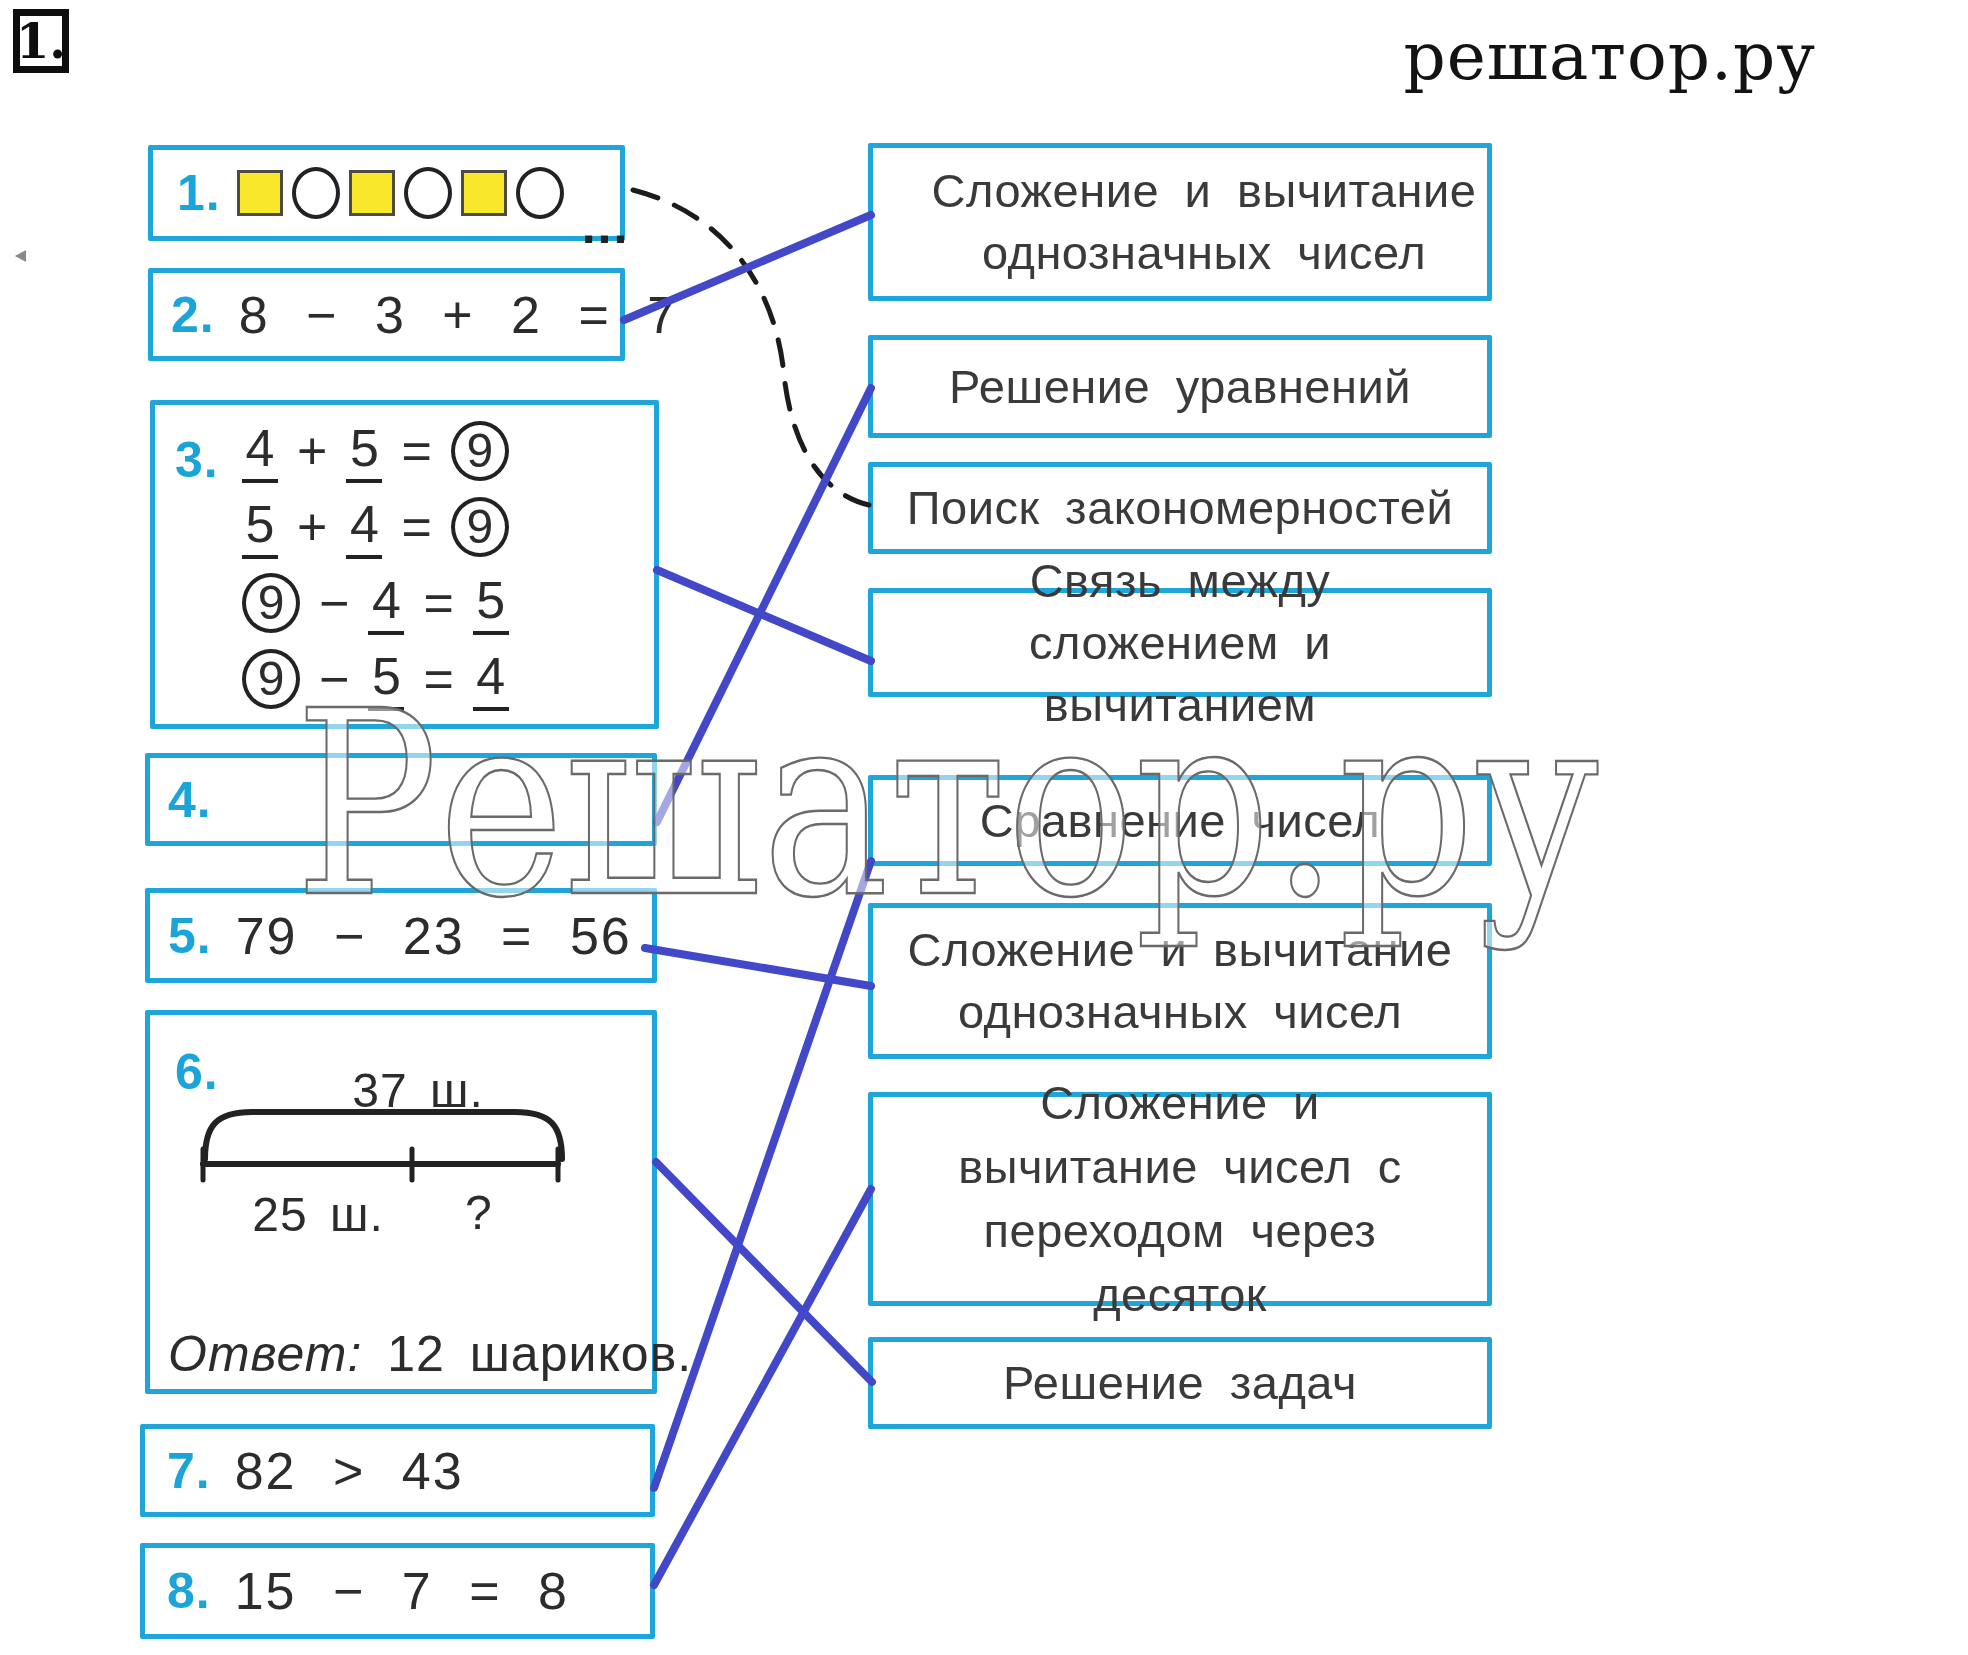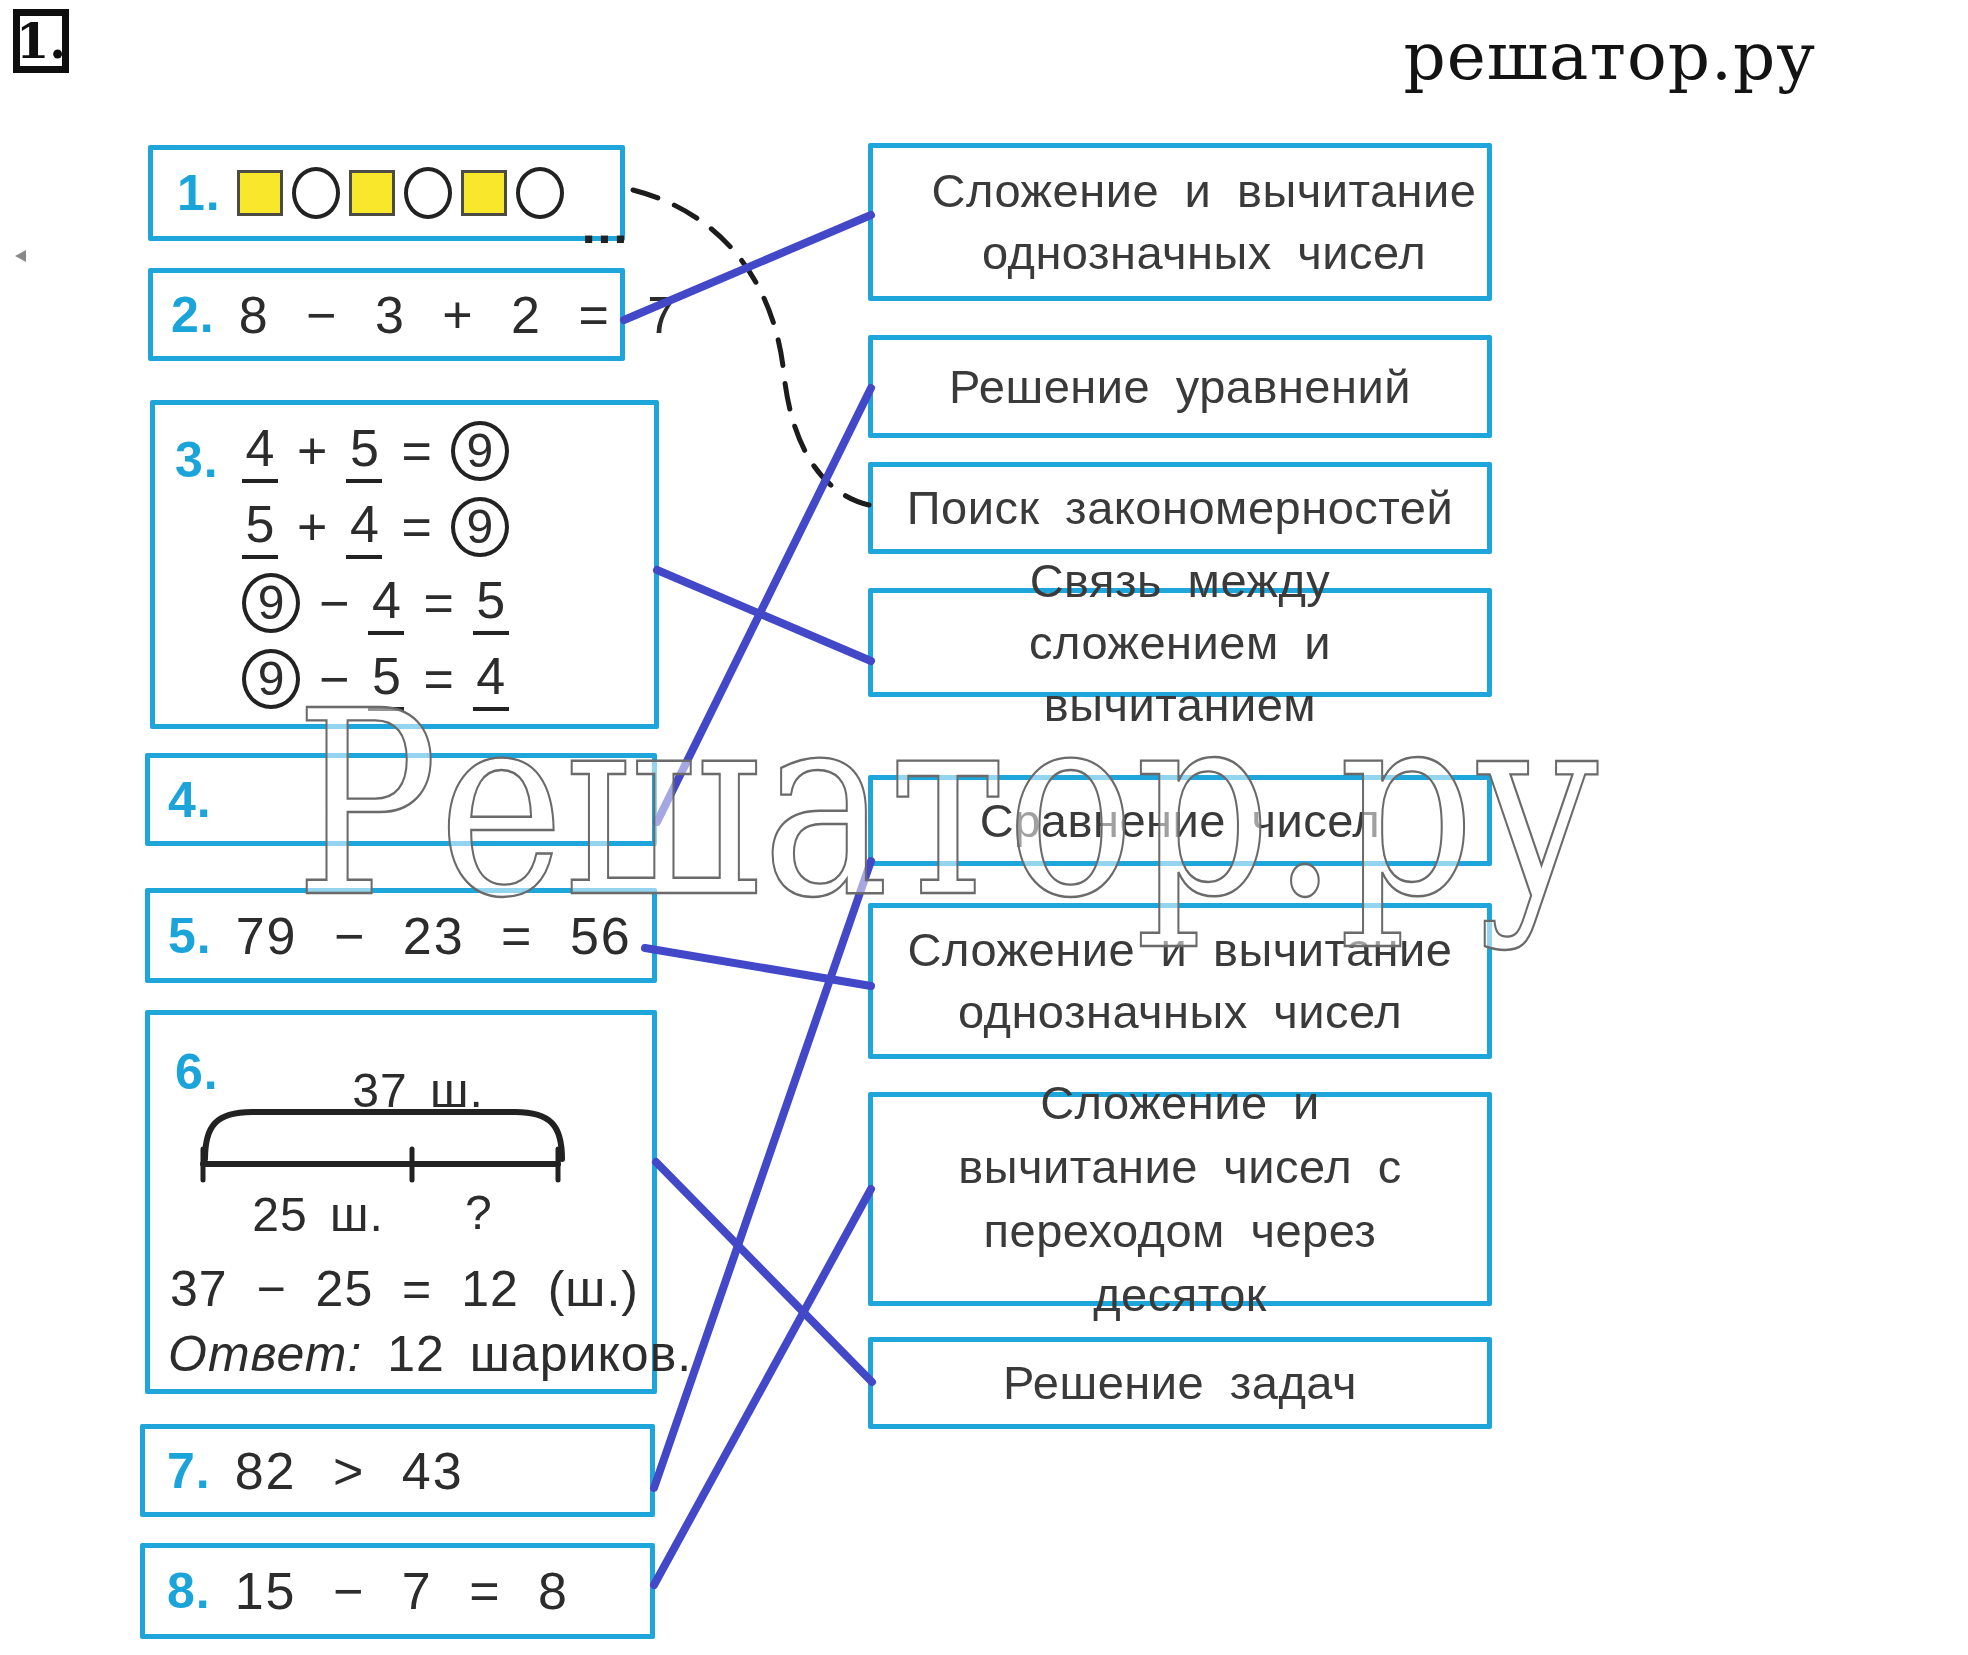--- a/index.html
+++ b/index.html
@@ -157,21 +157,20 @@
   <div class="tbox b5 z1">
     <span class="tnum">5.</span>
     <span class="expr">79 − 23 = 56</span>
   </div>
 
   <div class="tbox b6 z1">
     <span class="tnum hdr">6.</span>
     <span class="diag-label lab-total">37 ш.</span>
     <span class="diag-label lab-part1">25 ш.</span>
     <span class="diag-label lab-part2">?</span>
-    <span class="diag-label lab-eq">37 − 25 = 12 (ш.)</span>
     <span class="diag-label lab-ans"><i>Ответ:</i> <span>12 шариков.</span></span>
   </div>
 
   <div class="tbox b7 z1">
     <span class="tnum">7.</span>
     <span class="expr">82 &gt; 43</span>
   </div>
 
   <div class="tbox b8 z1">
     <span class="tnum">8.</span>

